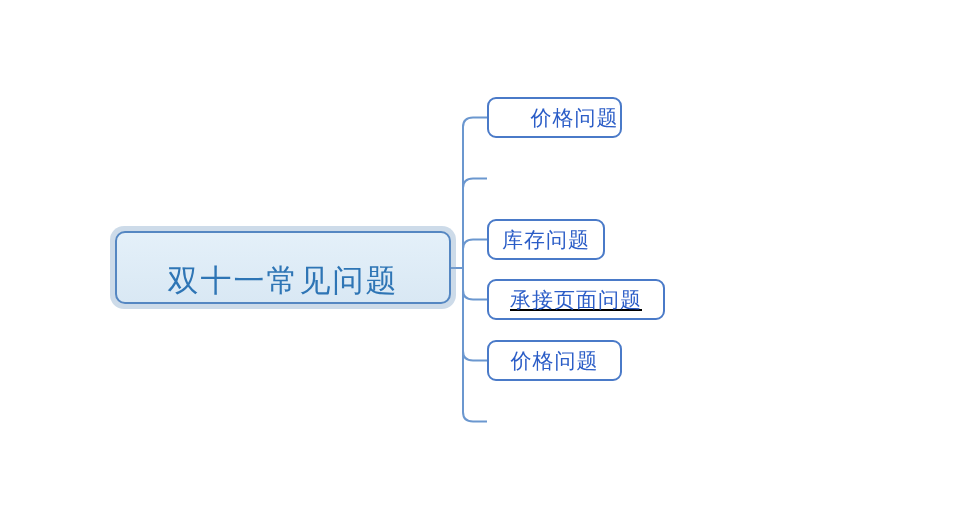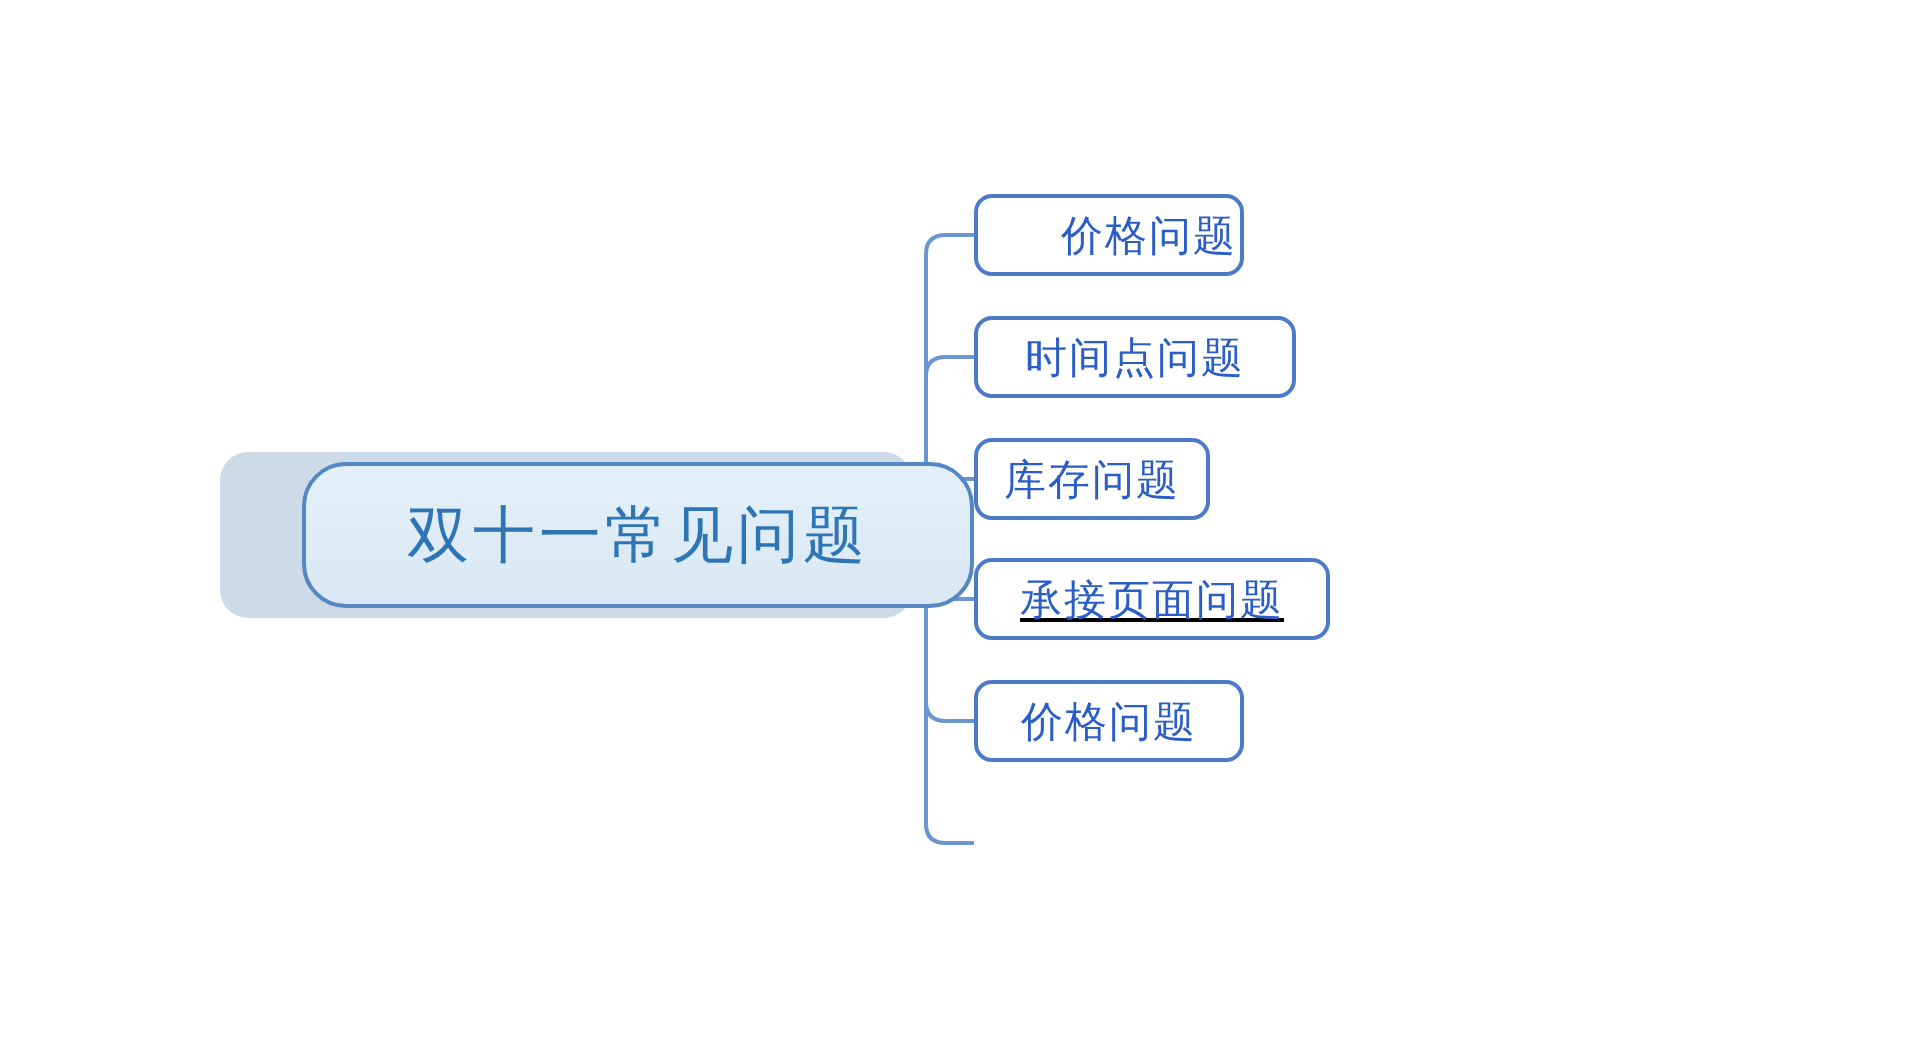--- a/index.html
+++ b/index.html
@@ -33,26 +33,25 @@
     border-radius: 14px;
     background: rgba(130, 165, 200, 0.40);
     box-sizing: border-box;
     padding: 5px;
   }
   .root-node {
     width: 100%;
     height: 100%;
     box-sizing: border-box;
     border: 2px solid #5587c2;
-    border-radius: 22px;
+    border-radius: 10px;
     background: linear-gradient(180deg, #e4f0f9 0%, #d9e8f4 100%);
     display: flex;
-    align-items: center;
+    align-items: flex-end;
     justify-content: center;
-    margin-left: 36px;
   }
   .root-label {
     font-size: 31px;
     color: #2e75b5;
     letter-spacing: 2px;
     white-space: nowrap;
   }
   
   .topic {
     position: absolute;
@@ -103,23 +102,20 @@
   <div class="root-halo">
     <div class="root-node">
       <span class="root-label">双十一常见问题</span>
     </div>
   </div>
 
   <div class="topic topic-1">
     <span class="topic-label">价格问题</span>
   </div>
 
-  <div class="topic topic-2">
-    <span class="topic-label">时间点问题</span>
-  </div>
 
   <div class="topic topic-3">
     <span class="topic-label">库存问题</span>
   </div>
 
   <div class="topic topic-4">
     <span class="topic-label">承接页面问题</span>
   </div>
 
   <div class="topic topic-5">

